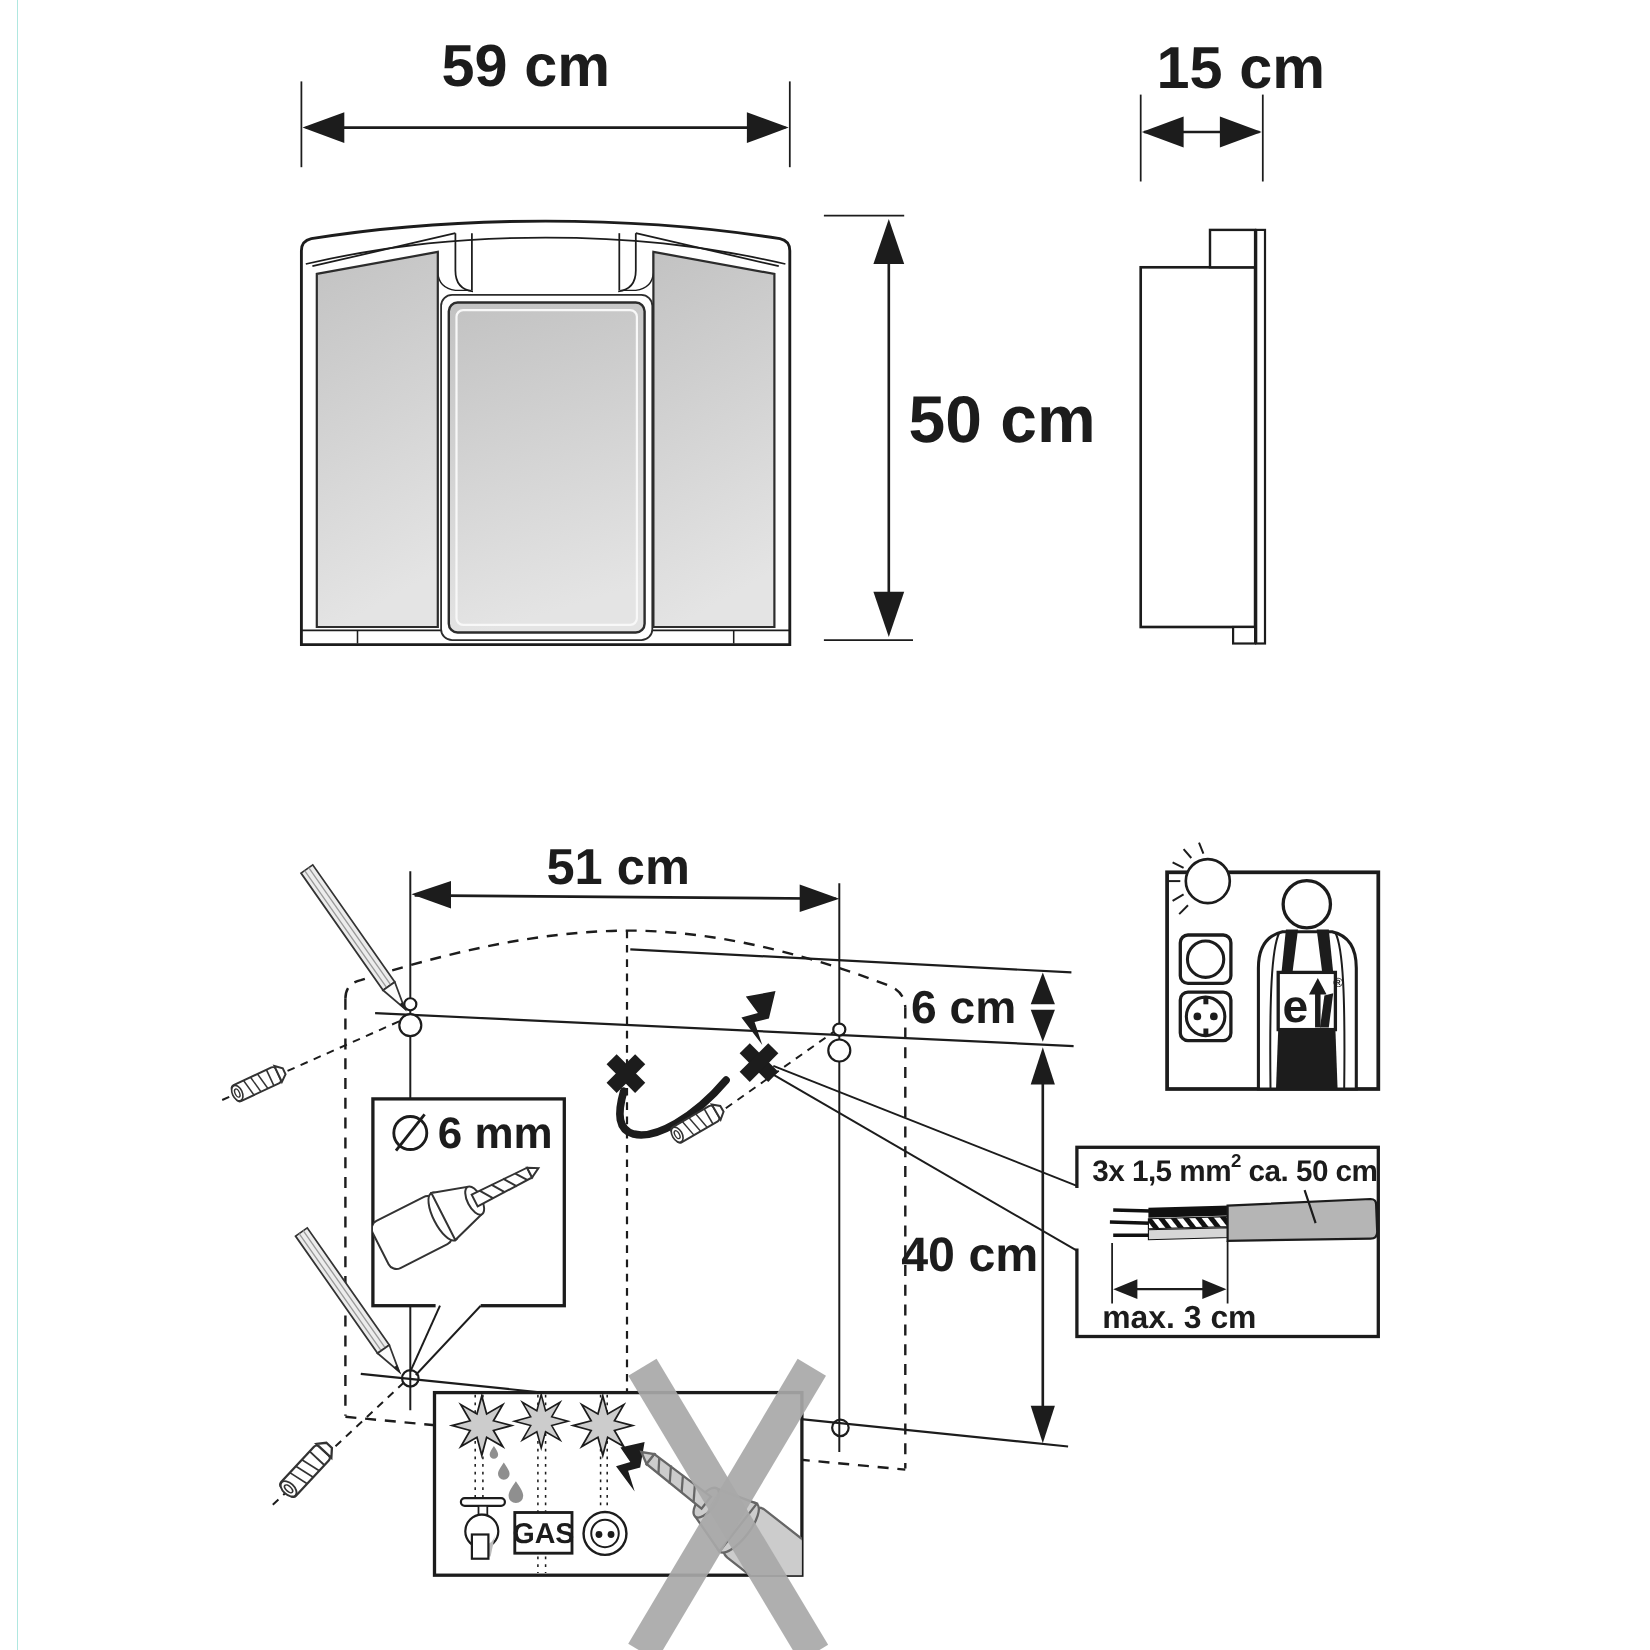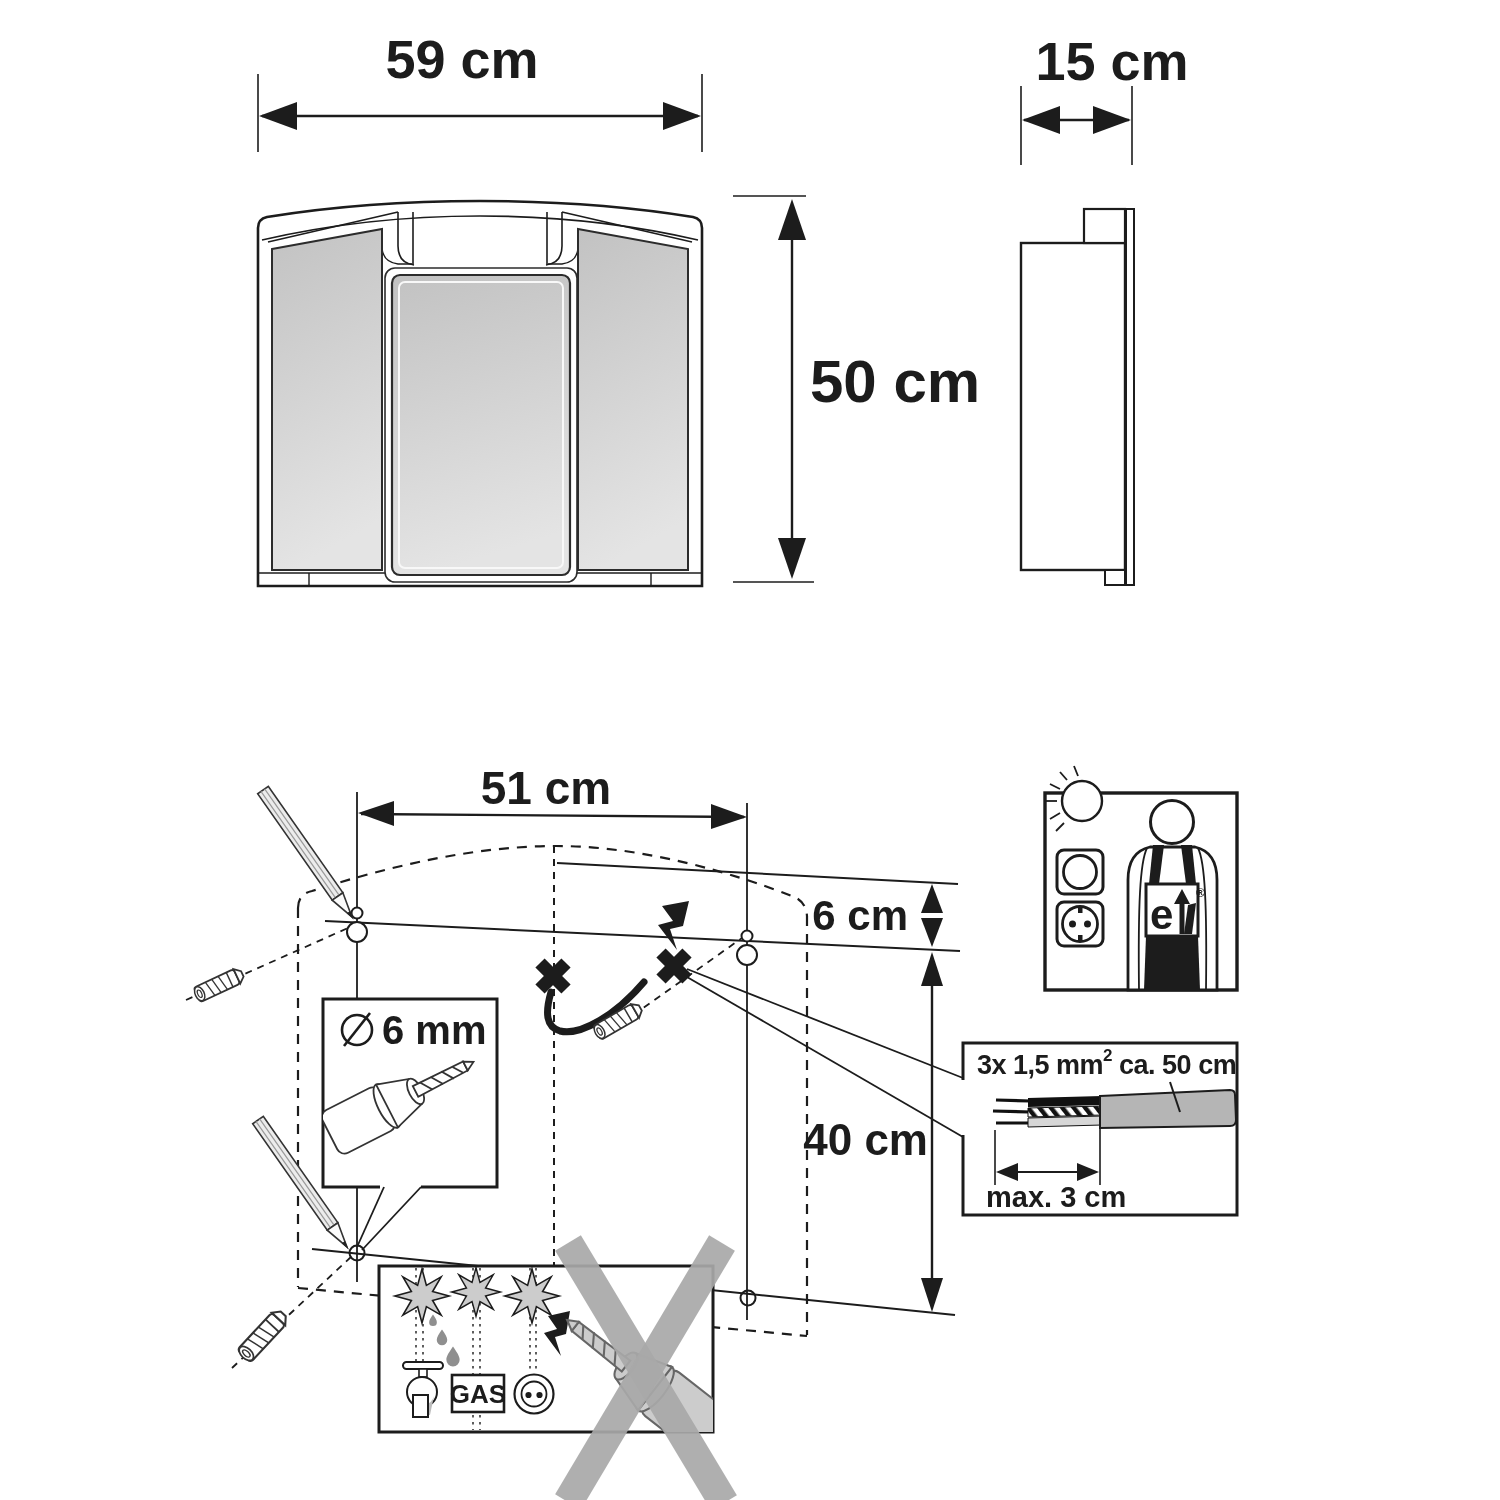--- a/index.html
+++ b/index.html
@@ -1,16 +1,16 @@
 <!DOCTYPE html>
 <html style="--line: #1c1c1c; --star_grey: #cccccc; --cross_grey: #a8a8a8; --cable_grey: #b5b5b5; --drop_grey: #8f8f8f; --mirror_top: #c2c2c2; --mirror_bottom: #e4e4e4;"><head>
 <meta charset="utf-8">
 <style>
   html,body{margin:0;padding:0;background:#fff;}
-  .stage{width:1272px;height:1500px;position:relative;background:#14b8a6;}
+  .stage{width:1272px;height:1500px;position:relative;background:#14b8a6;margin-left:16px;}
   svg{display:block;}
   .s{stroke:var(--line);fill:none;}
   .w{fill:#ffffff;stroke:var(--line);}
   .b{fill:var(--line);stroke:none;}
   .lbl{font-family:"Liberation Sans","DejaVu Sans",sans-serif;font-weight:bold;fill:var(--line);}
   .dash{stroke-dasharray:10 8;}
   .dash2{stroke-dasharray:7 6;}
   .dot2{stroke-dasharray:2.5 4.5;}
   .star{fill:var(--star_grey);stroke:var(--line);stroke-width:1.6;}
   .drop{fill:var(--drop_grey);stroke:none;}

